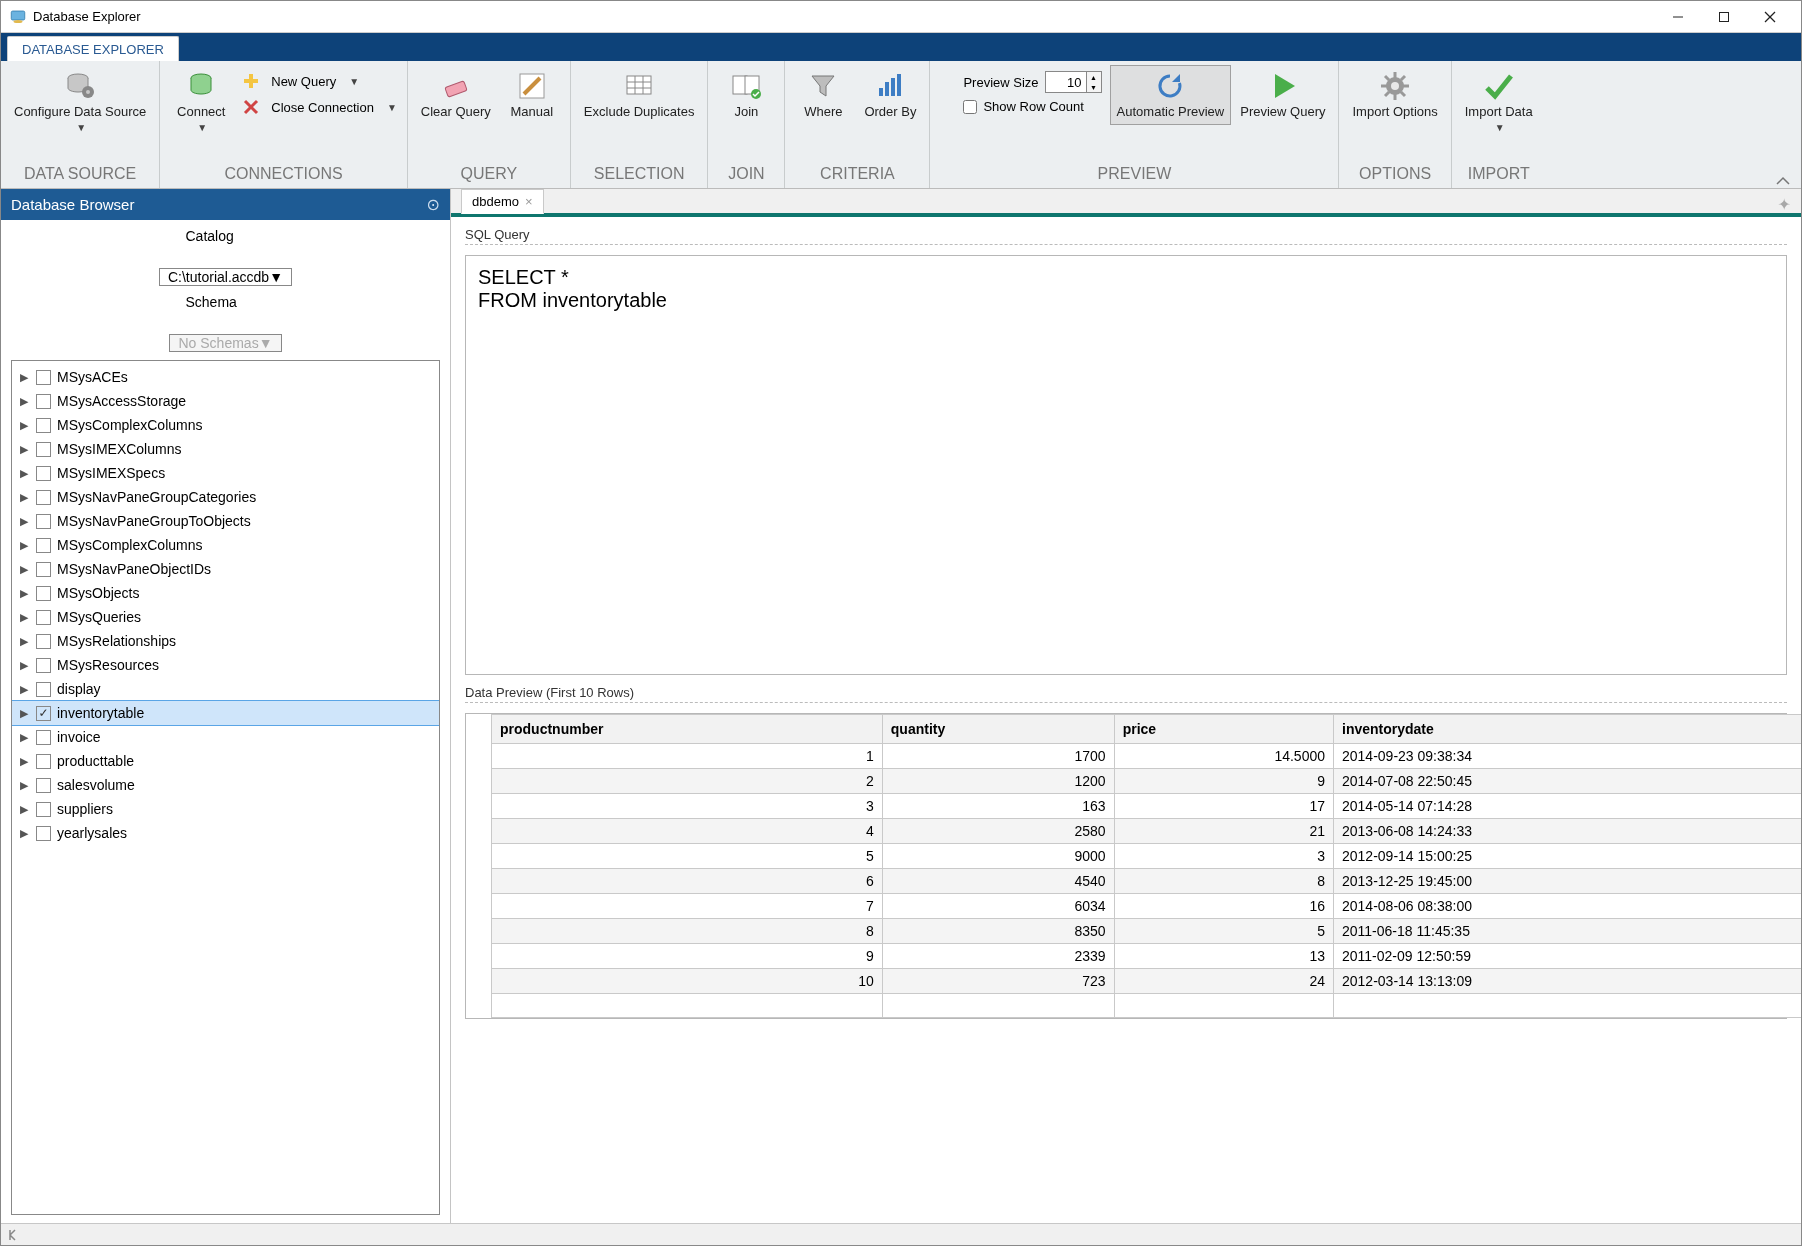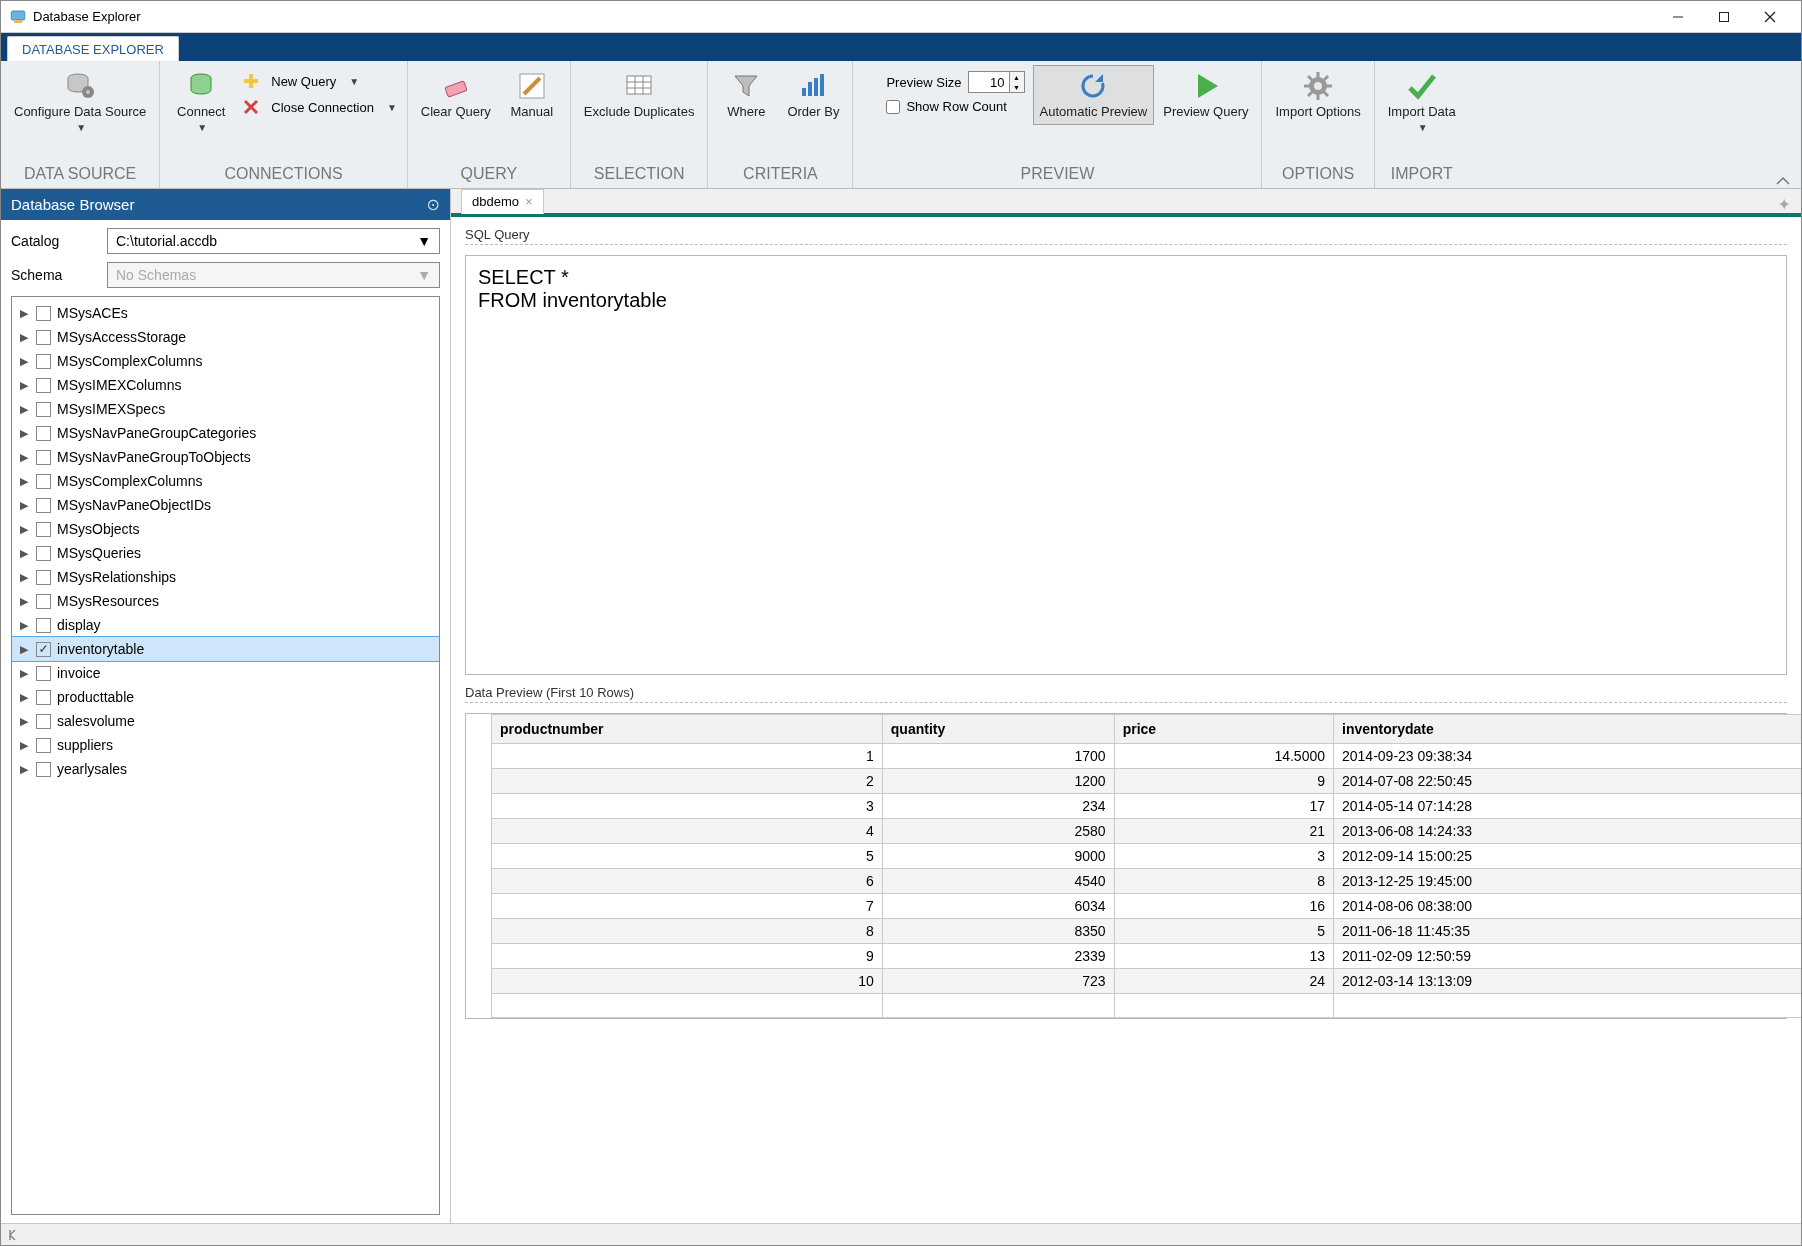--- a/index.html
+++ b/index.html
@@ -31,21 +31,21 @@
 .spin .sb { width: 14px; height: 10px; font-size: 7px; display: flex; align-items: center; justify-content: center; cursor: pointer; background: #f4f4f4; }
 .chkrow { display: flex; align-items: center; gap: 6px; }
 .chkrow input { width: 14px; height: 14px; }
 .ribbon .collapse { position: absolute; right: 10px; bottom: 6px; width: 16px; height: 10px; cursor: pointer; }
 
 .content { flex: 1; display: flex; min-height: 0; }
 .sidebar { width: 450px; display: flex; flex-direction: column; border-right: 1px solid #c4c4c4; }
 .sbheader { background: #1e5b94; color: #fff; font-size: 15px; padding: 6px 10px; display: flex; align-items: center; justify-content: space-between; }
 .sbheader .act { color: #cde; cursor: pointer; font-size: 16px; }
 .sidebody { padding: 8px 10px; display: flex; flex-direction: column; gap: 8px; flex: 1; min-height: 0; }
-.fieldrow { display: flex; align-items: center; gap: 16px; font-size: 14px; }
+.fieldrow { display: flex; align-items: center; gap: 24px; font-size: 14px; flex-direction: column; }
 .fieldrow label { width: 80px; }
 .combo { flex: 1; border: 1px solid #888; background: #fff; height: 26px; display: flex; align-items: center; padding: 0 8px; justify-content: space-between; font-size: 14px; cursor: pointer; }
 .combo.disabled { color: #aaa; background: #f5f5f5; }
 .tree { flex: 1; border: 1px solid #888; background: #fff; overflow: auto; padding: 4px 0; }
 .tnode { display: flex; align-items: center; gap: 6px; padding: 4px 8px; font-size: 14px; cursor: pointer; }
 .tnode.selected { background: #cfe5fa; outline: 1px solid #5aa5e6; }
 .tnode .arrow { width: 10px; color: #555; font-size: 11px; }
 .tnode .cb { width: 15px; height: 15px; border: 1px solid #888; display: inline-flex; align-items: center; justify-content: center; font-size: 12px; color: #333; }
 .tnode .cb.checked::after { content: "✓"; }
 
@@ -201,20 +201,36 @@
                 <line x1="20" y1="6" x2="20" y2="24" stroke="#888"></line>
               </svg>
             </span>
           <span class="cap">Exclude
 Duplicates</span>
         </div>
       </div>
       <div class="label">SELECTION</div>
     </div>
 
+    <div class="rgroup">
+      <div class="body">
+        <div class="rbtn">
+          <span class="icn">
+              <svg viewBox="0 0 32 32">
+                <rect x="3" y="6" width="14" height="18" fill="#fff" stroke="#888"></rect>
+                <rect x="15" y="6" width="14" height="18" fill="#fff" stroke="#888"></rect>
+                <circle cx="26" cy="24" r="5" fill="#4aae4a"></circle>
+                <path d="M23 24l2 2 4-4" stroke="#fff" stroke-width="1.5" fill="none"></path>
+              </svg>
+            </span>
+          <span class="cap">Join</span>
+        </div>
+      </div>
+      <div class="label">JOIN</div>
+    </div>
 
     <div class="rgroup">
       <div class="body">
         <div class="rbtn">
           <span class="icn">
               <svg viewBox="0 0 32 32">
                 <path d="M5 6h22l-8 10v10l-6-4v-6z" fill="#bdbdbd" stroke="#777"></path>
               </svg>
             </span>
           <span class="cap">Where</span>
@@ -483,21 +499,21 @@
                   <td>2014-09-23 09:38:34</td>
                 </tr>
                 <tr>
                   <td class="num">2</td>
                   <td class="num">1200</td>
                   <td class="num">9</td>
                   <td>2014-07-08 22:50:45</td>
                 </tr>
                 <tr>
                   <td class="num">3</td>
-                  <td class="num">234</td>
+                  <td class="num">163</td>
                   <td class="num">17</td>
                   <td>2014-05-14 07:14:28</td>
                 </tr>
                 <tr>
                   <td class="num">4</td>
                   <td class="num">2580</td>
                   <td class="num">21</td>
                   <td>2013-06-08 14:24:33</td>
                 </tr>
                 <tr>

